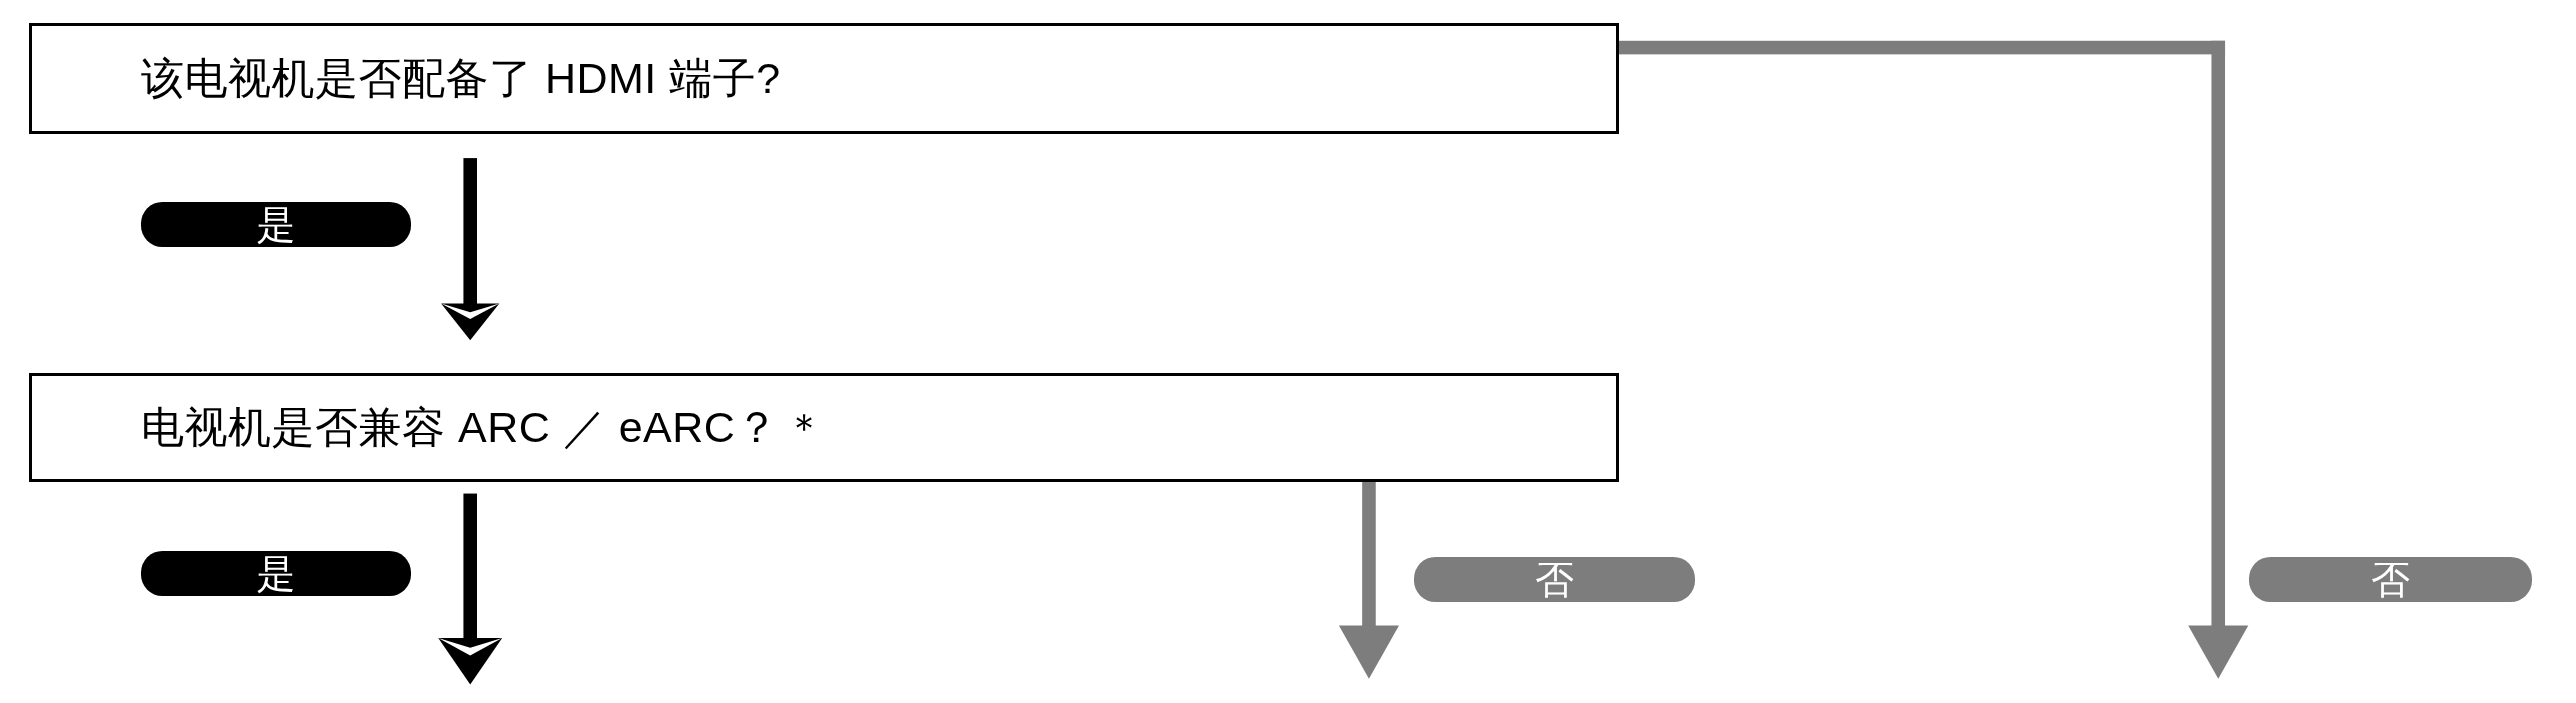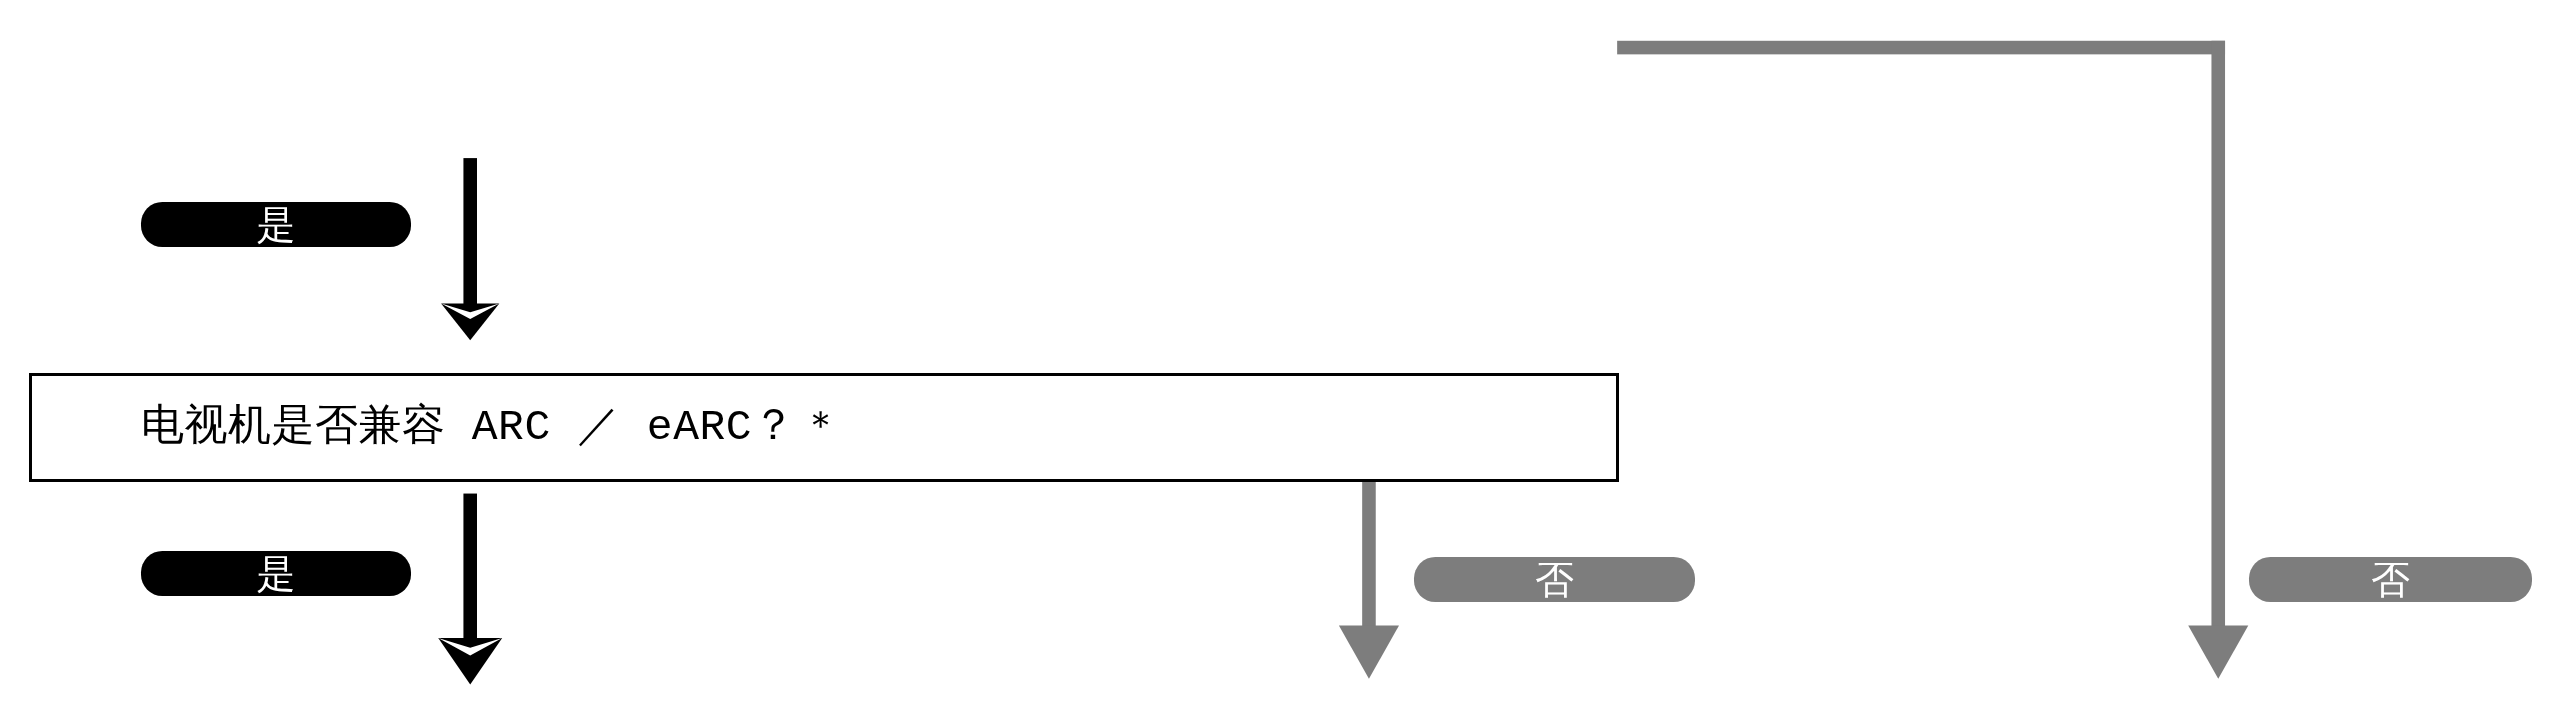--- a/index.html
+++ b/index.html
@@ -37,21 +37,21 @@
   .decision-box .box-text {
     display: block;
     padding-left: 109px;
     font-size: 43px;
     line-height: 1.1;
     color: #000000;
     white-space: pre;
     letter-spacing: 0.5px;
   }
   #box-hdmi  { left: 29px;  top: 23px;  width: 1590px; height: 111px; }
-  #box-arc   { left: 29px;  top: 373px; width: 1590px; height: 109px; font-family: Liberation Mono, monospace; }
+  #box-arc   { left: 29px;  top: 373px; width: 1590px; height: 109px; }
 
   .asterisk-mark {
     font-size: 39px;
     vertical-align: super;
     line-height: 0;
     padding-left: 5.8px;
   }
 
   
   .answer-pill {
@@ -97,20 +97,23 @@
       <polygon points="1381,645 1443,645 1412,700" fill="#7d7d7d"></polygon>
     </g>
 
     <g>
       <rect x="1668" y="42" width="627" height="14" fill="#7d7d7d"></rect>
       <rect x="2281" y="42" width="14" height="608" fill="#7d7d7d"></rect>
       <polygon points="2257,645 2319,645 2288,700" fill="#7d7d7d"></polygon>
     </g>
   </svg>
 
+  <div id="box-hdmi" class="decision-box">
+    <span class="box-text">该电视机是否配备了 HDMI 端子?</span>
+  </div>
 
   <div id="box-arc" class="decision-box">
     <span class="box-text">电视机是否兼容 ARC ／ eARC？</span>
     <span class="asterisk-mark">＊</span>
   </div>
 
   <div id="pill-yes-1" class="answer-pill yes">
     <span>是</span>
   </div>
 

